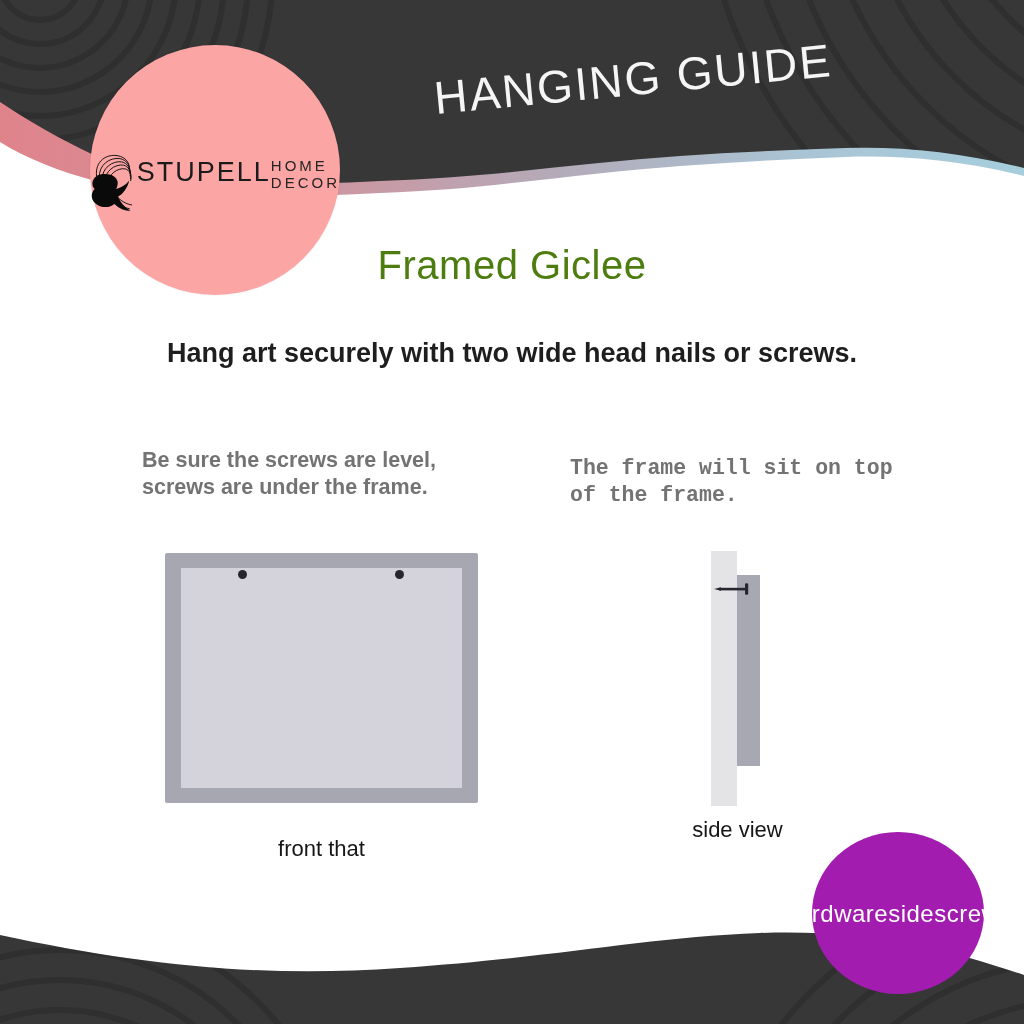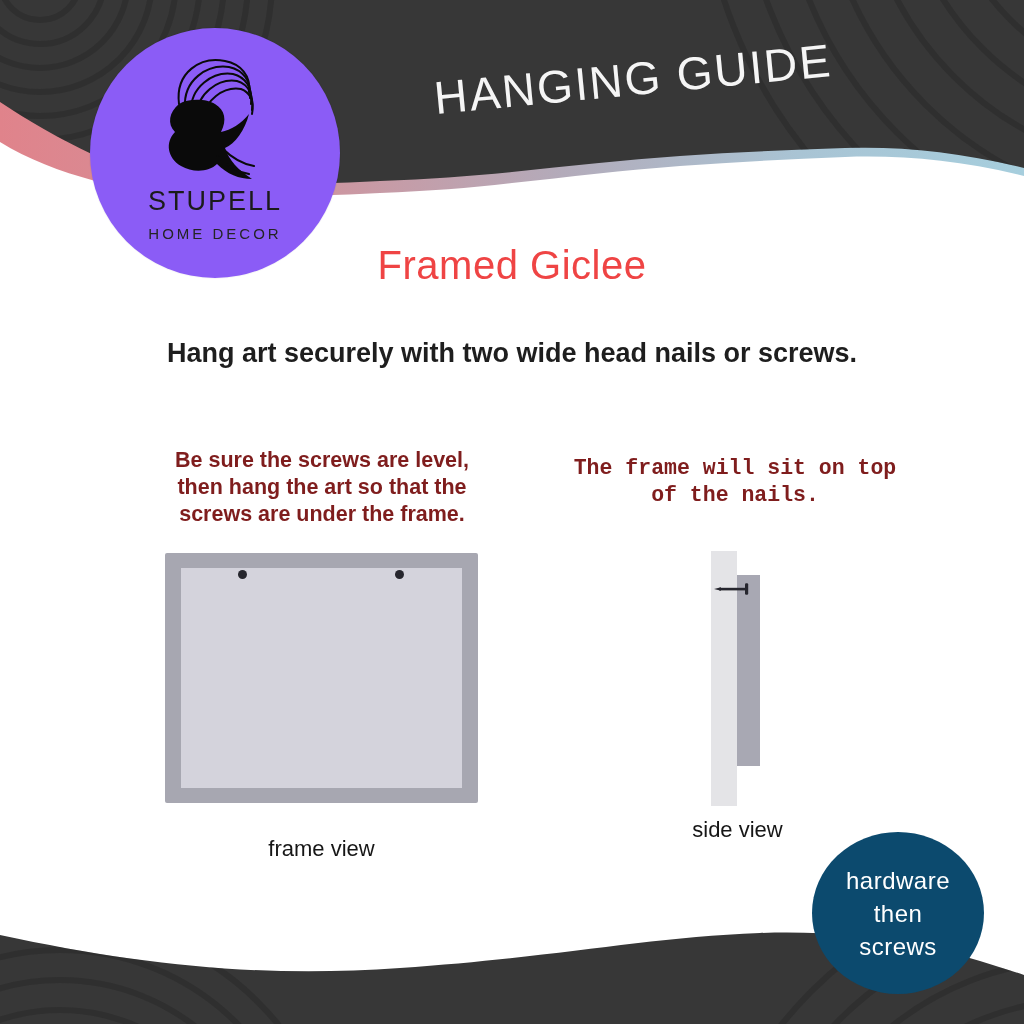--- a/index.html
+++ b/index.html
@@ -12,38 +12,38 @@
 
   
   .header-svg{position:absolute;left:0;top:0;width:1024px;height:232px;}
   .hanging-title{
     position:absolute;left:368px;top:52px;width:530px;text-align:center;
     transform:rotate(-5.5deg);transform-origin:center;
     color:#f5f5f5;font-size:46px;font-weight:400;letter-spacing:2px;white-space:nowrap;
   }
   
   .logo-circle{
-    position:absolute;left:90px;top:28px;width:250px;height:250px;border-radius:50%;
-    background:#8b5cf6;display:flex;flex-direction:column;align-items:center;
+    position:absolute;left:90px;top:45px;width:250px;height:250px;border-radius:50%;
+    background:#fca5a5;display:flex;flex-direction:row;align-items:center;
     box-shadow:0 0 0 1px rgba(0,0,0,0.03);
   }
   .logo-mark{margin-top:24px;width:112px;height:130px;}
   .brand-name{font-size:27px;letter-spacing:2px;color:#1b1b1b;margin-top:4px;}
   .brand-tagline{font-size:15px;letter-spacing:3px;color:#242424;margin-top:8px;}
 
   
   .product-title{
     position:absolute;left:0;top:243px;width:1024px;text-align:center;
-    font-size:40px;font-weight:400;letter-spacing:0.5px;color:#ef4444;
+    font-size:40px;font-weight:400;letter-spacing:0.5px;color:#4d7c0f;
   }
   .headline{
     position:absolute;left:0;top:338px;width:1024px;text-align:center;
     font-size:27px;font-weight:700;color:#1e1e1e;
   }
-  .note{font-size:21.5px;font-weight:700;line-height:27px;text-align:center;color:#7f1d1d;}
+  .note{font-size:21.5px;font-weight:700;line-height:27px;text-align:left;color:#737373;}
   .note span{display:block;}
   .note-front{left:142px;top:447px;width:360px;}
   .note-side{left:570px;top:455px;width:330px;font-family:Liberation Mono, monospace;}
 
   
   .frame-outer{left:165px;top:553px;width:313px;height:250px;background:#a7a7b1;border-radius:2px;}
   .frame-mat{position:absolute;left:16px;top:15px;right:16px;bottom:15px;background:#d4d3dc;}
   .screw-dot{position:absolute;width:9px;height:9px;border-radius:50%;background:#26262e;}
   .screw-left{left:73px;top:17px;}
   .screw-right{left:230px;top:17px;}
@@ -53,21 +53,21 @@
 
   
   .wall-bar{left:711px;top:551px;width:26px;height:255px;background:#e4e4e7;}
   .side-frame-bar{left:737px;top:575px;width:23px;height:191px;background:#a8a8b3;}
   .nail-svg{left:712px;top:580px;width:40px;height:18px;}
 
   
   .footer-svg{position:absolute;left:0;top:900px;width:1024px;height:124px;z-index:1;}
   .badge{
     position:absolute;left:812px;top:832px;width:172px;height:162px;border-radius:50%;
-    background:#0c4a6e;z-index:2;display:flex;flex-direction:column;align-items:center;
+    background:#a21caf;z-index:2;display:flex;flex-direction:row;align-items:center;
     justify-content:center;color:#ffffff;font-size:24px;line-height:33px;letter-spacing:0.5px;
     text-align:center;
   }
   .badge span{display:block;}
 </style>
 </head>
 <body>
 
 <div class="canvas">
 
@@ -126,34 +126,33 @@
     </svg>
     <div class="brand-name">STUPELL</div>
     <div class="brand-tagline">HOME DECOR</div>
   </div>
 
   <div class="product-title">Framed Giclee</div>
   <div class="headline">Hang art securely with two wide head nails or screws.</div>
 
   <div class="note note-front abs">
     <span>Be sure the screws are level,</span>
-    <span>then hang the art so that the</span>
     <span>screws are under the frame.</span>
   </div>
   <div class="note note-side abs">
     <span>The frame will sit on top</span>
-    <span>of the nails.</span>
+    <span>of the frame.</span>
   </div>
 
   <div class="frame-outer abs">
     <div class="frame-mat"></div>
     <div class="screw-dot screw-left"></div>
     <div class="screw-dot screw-right"></div>
   </div>
-  <div class="view-label label-front">frame view</div>
+  <div class="view-label label-front">front that</div>
 
   <div class="wall-bar abs"></div>
   <div class="side-frame-bar abs"></div>
   <svg class="nail-svg abs" viewBox="0 0 40 18">
     <polygon points="2,9 9,7.2 9,10.8" fill="#26262e"></polygon>
     <rect x="7" y="7.8" width="27" height="2.6" fill="#26262e"></rect>
     <rect x="33" y="3.2" width="3.2" height="11.6" rx="1.2" fill="#26262e"></rect>
   </svg>
   <div class="view-label label-side">side view</div>
 
@@ -178,17 +177,17 @@
         <circle cx="1080" cy="360" r="220"></circle>
       <circle cx="1080" cy="360" r="260"></circle>
         <circle cx="1080" cy="360" r="300"></circle>
         <circle cx="1080" cy="360" r="340"></circle>
       <circle cx="1080" cy="360" r="380"></circle>
     </g>
   </svg>
 
   <div class="badge">
     <span>hardware</span>
-    <span>then</span>
+    <span>side</span>
     <span>screws</span>
   </div>
 
 </div>
 
 </body></html>

